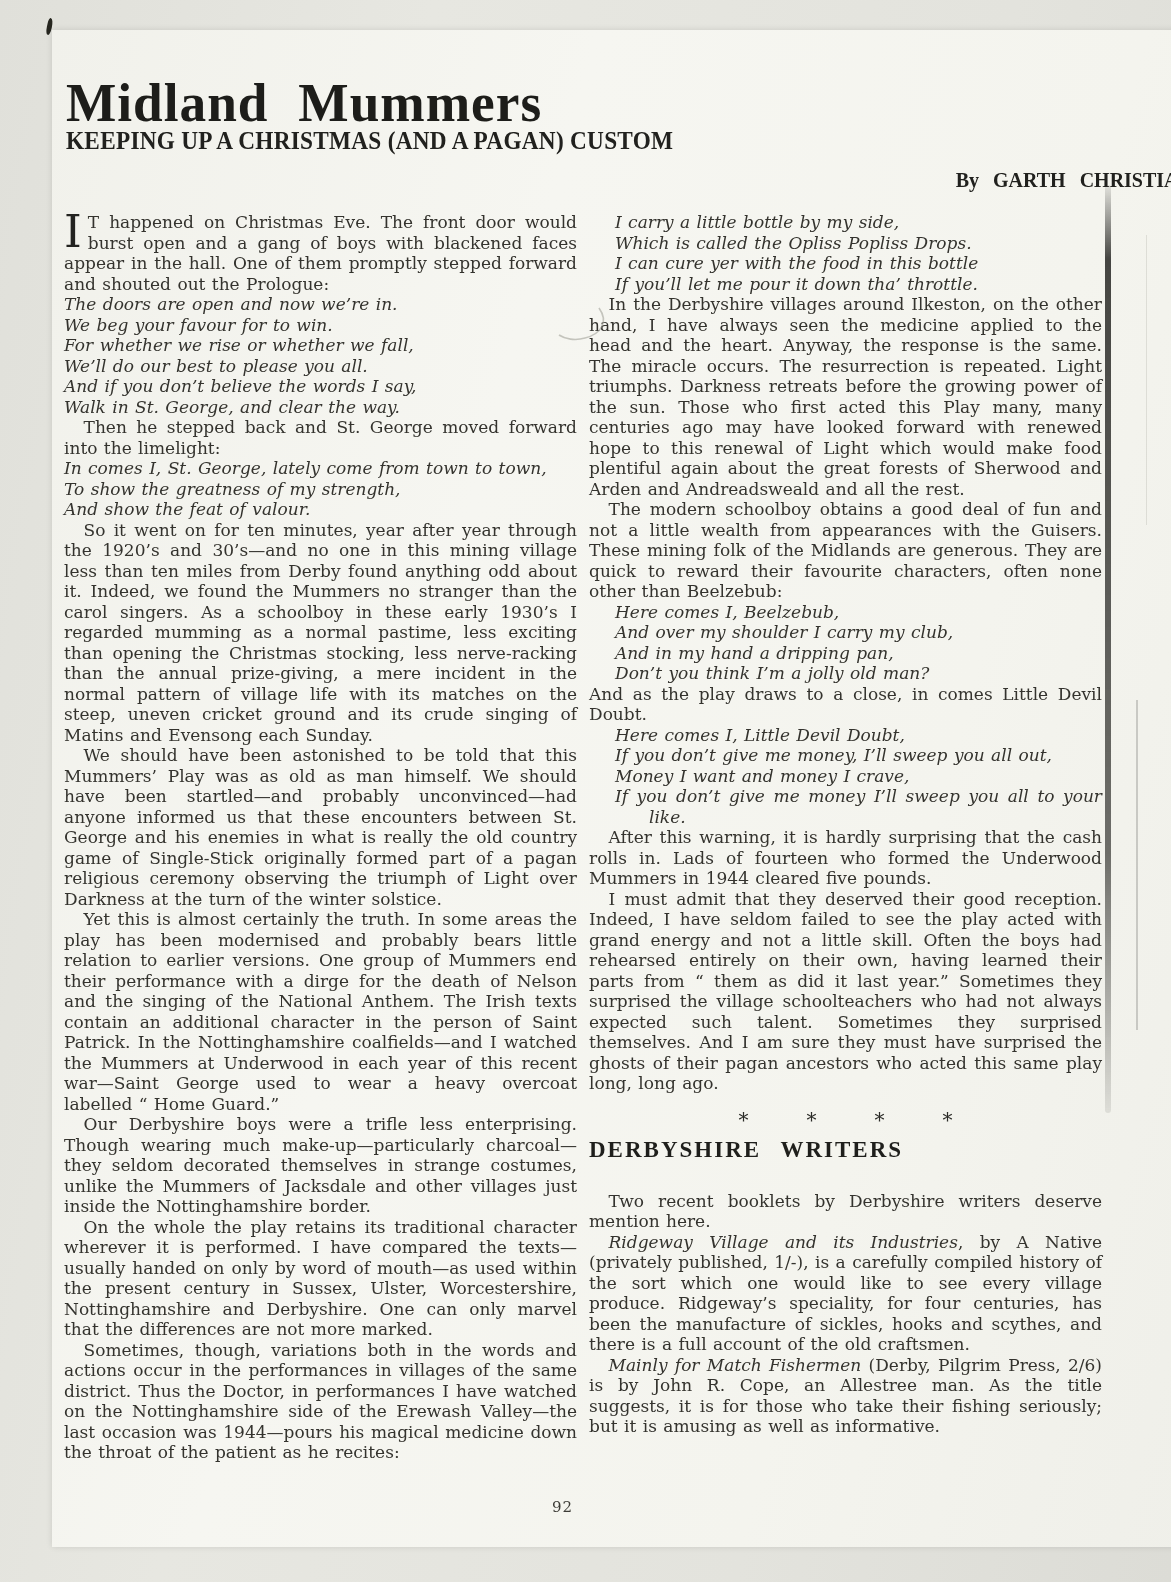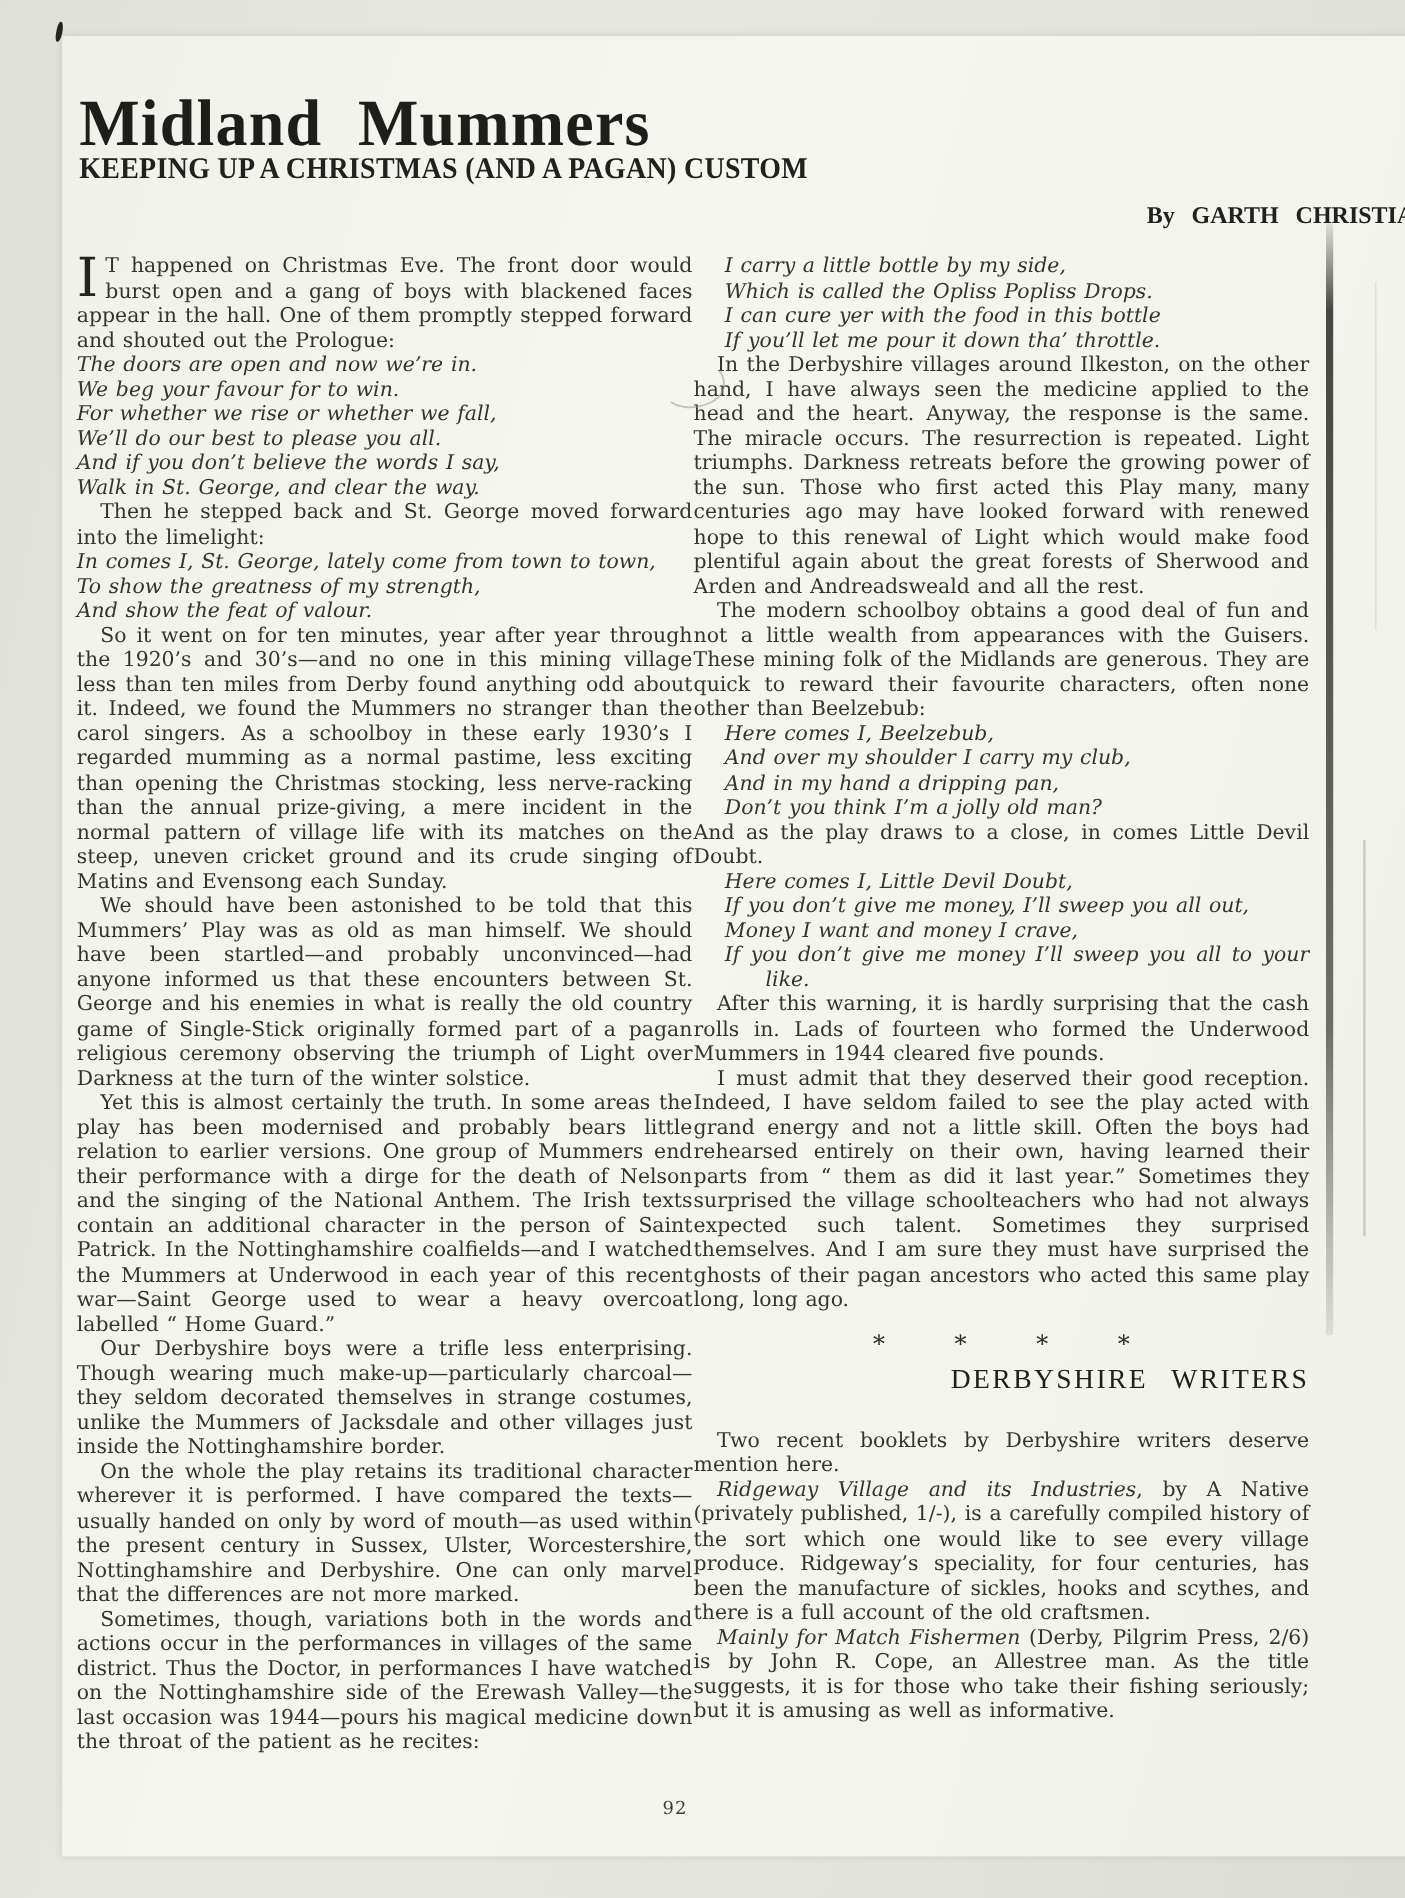--- a/index.html
+++ b/index.html
@@ -33,38 +33,38 @@
     font-family:"Liberation Serif", serif;
     font-size:20px; font-weight:700; word-spacing:9px;
     color:#21211e; white-space:nowrap;
   }
   .col {
     position:absolute; top:182px; width:513px;
     font-size:17px; line-height:20.5px; text-align:justify;
     color:#34332e; word-spacing:1px;
   }
   .col-left  { left:12px; }
-  .col-right { left:526px; }
+  .col-right { left:537px; }
   .col p { margin:0; text-indent:1.15em; }
   .col p.para-flush, .col p.para-dropcap { text-indent:0; }
   .dropcap {
     float:left; font-size:45px; line-height:37px;
     padding:1px 6px 0 0; color:#232320;
   }
   .verse { font-style:italic; margin:0; }
   .verse-ind { margin-left:26px; }
   .verse-line { padding-left:2em; text-indent:-2em; }
   .divider {
     text-align:center; margin:16px 0 10px;
     font-size:20px; color:#2c2c28; font-style:normal;
   }
   .divider span { display:inline-block; margin:0 29px; }
   .section-heading {
     font-family:"Liberation Serif", serif;
-    text-align:right; font-size:23px; font-weight:400;
+    text-align:left; font-size:23px; font-weight:700;
     letter-spacing:2px; word-spacing:12px;
     margin:0 0 30px 0; color:#1f1f1c;
   }
   .page-number {
     position:absolute; left:500px; top:1468px;
     font-size:15px; color:#3c3b36; letter-spacing:1px;
   }
   
   .ink-mark {
     position:absolute; left:47px; top:18px; width:5px; height:17px;

